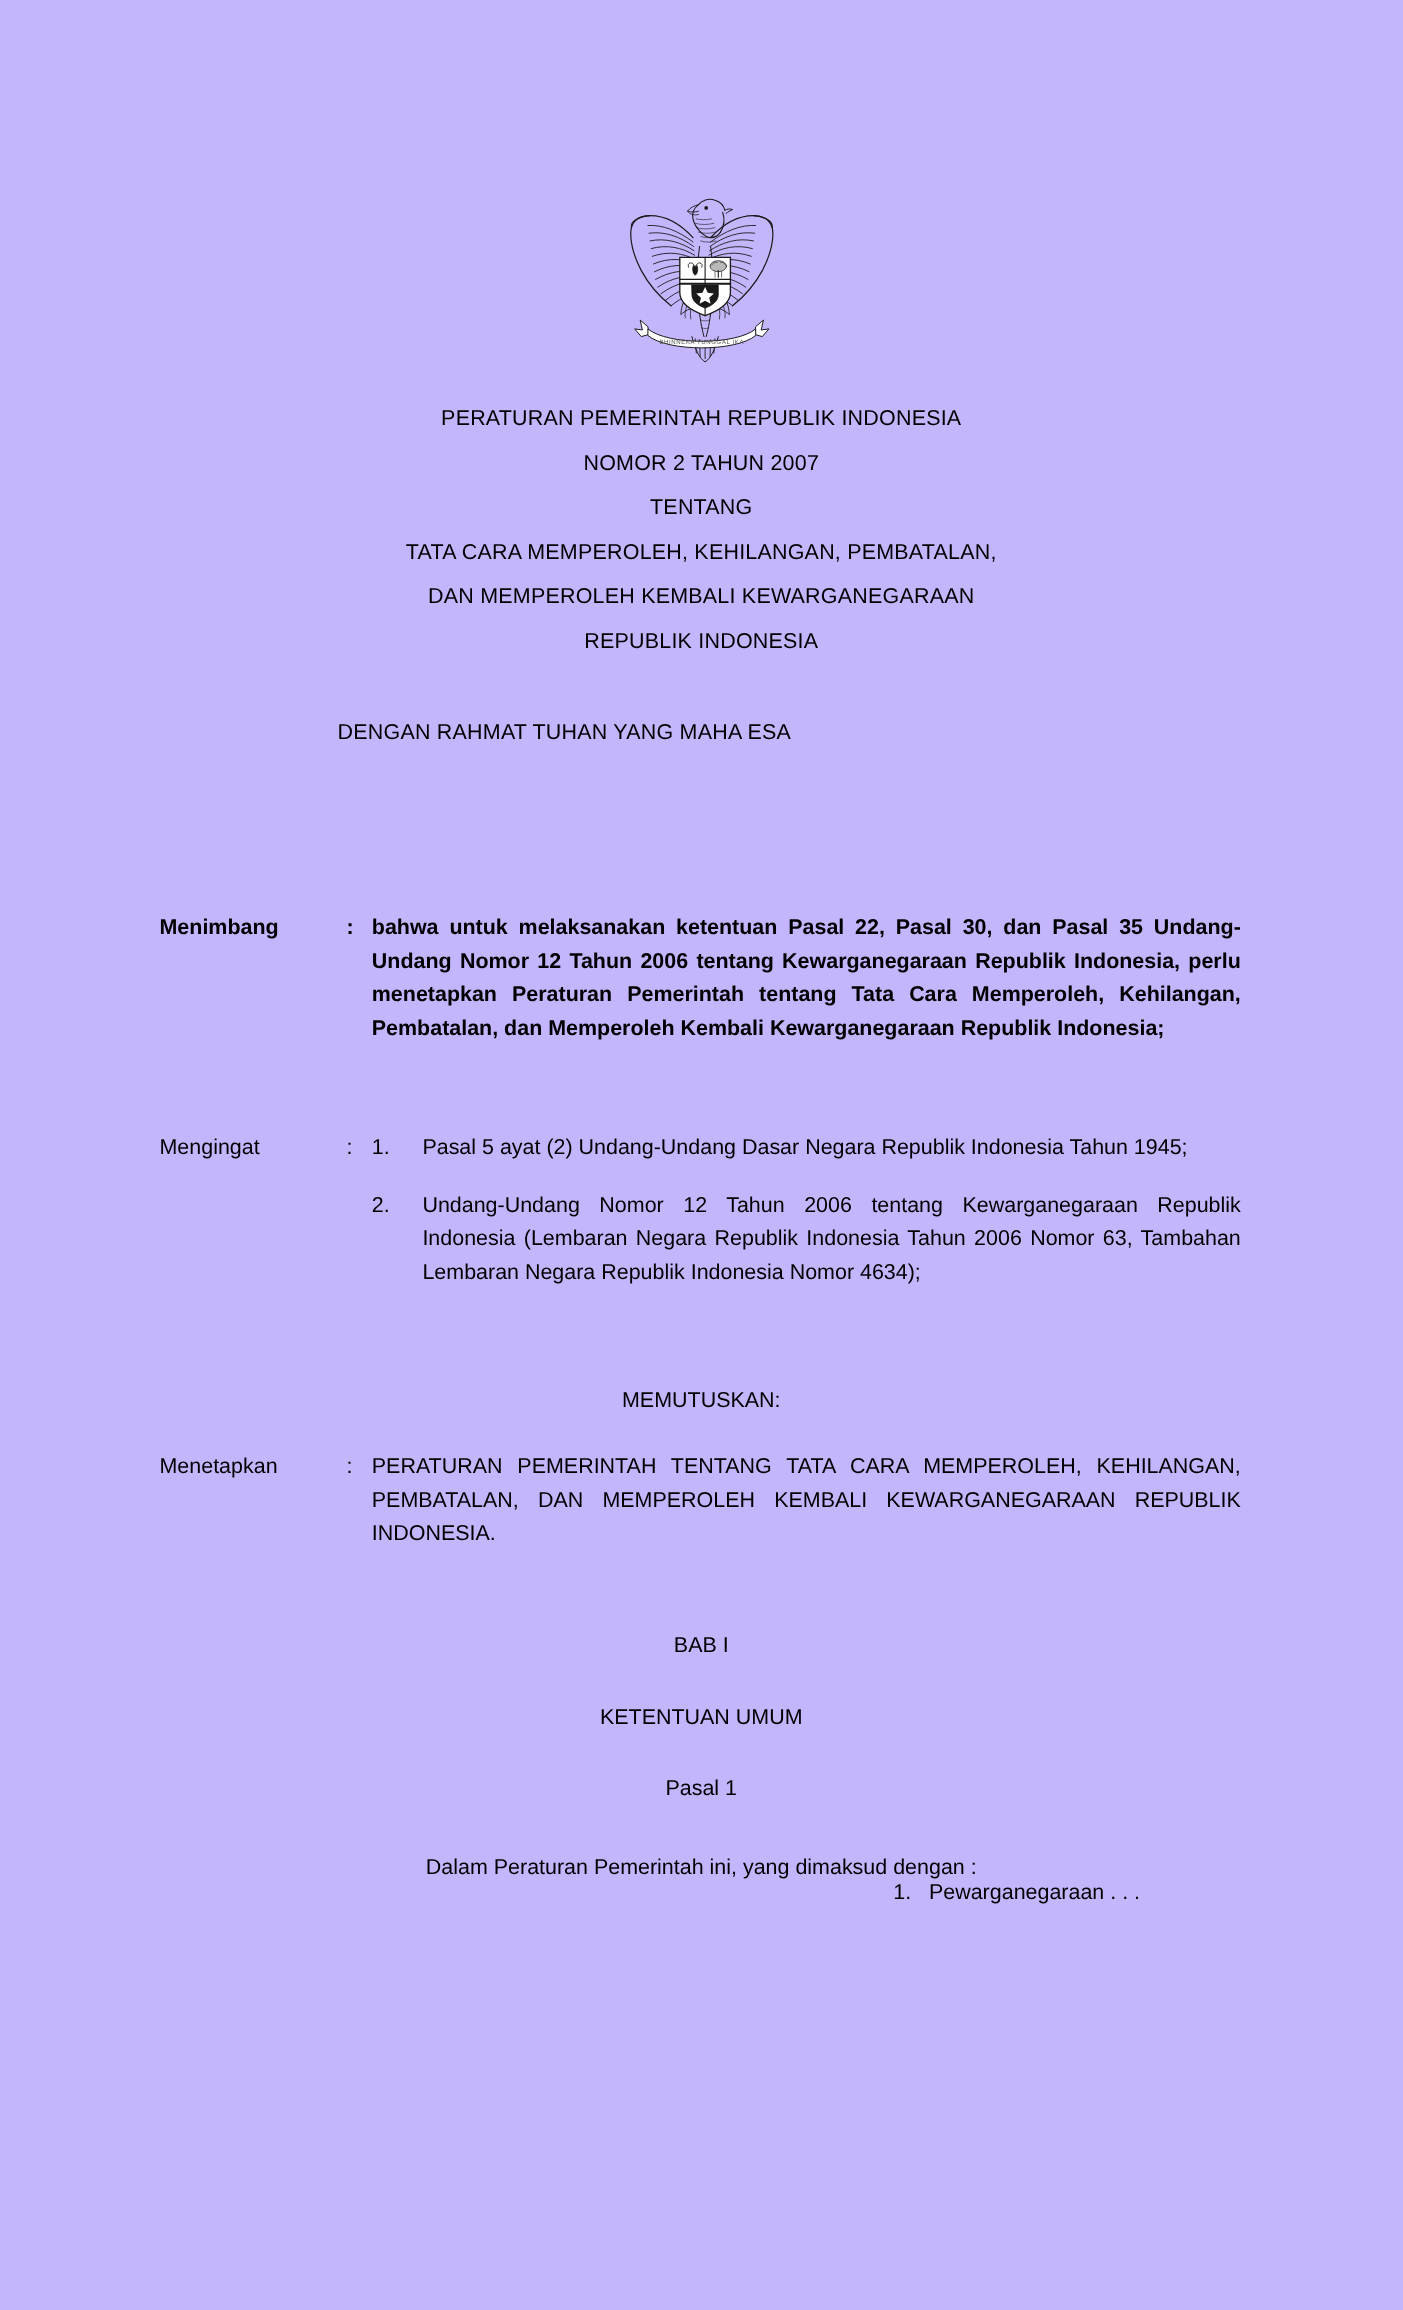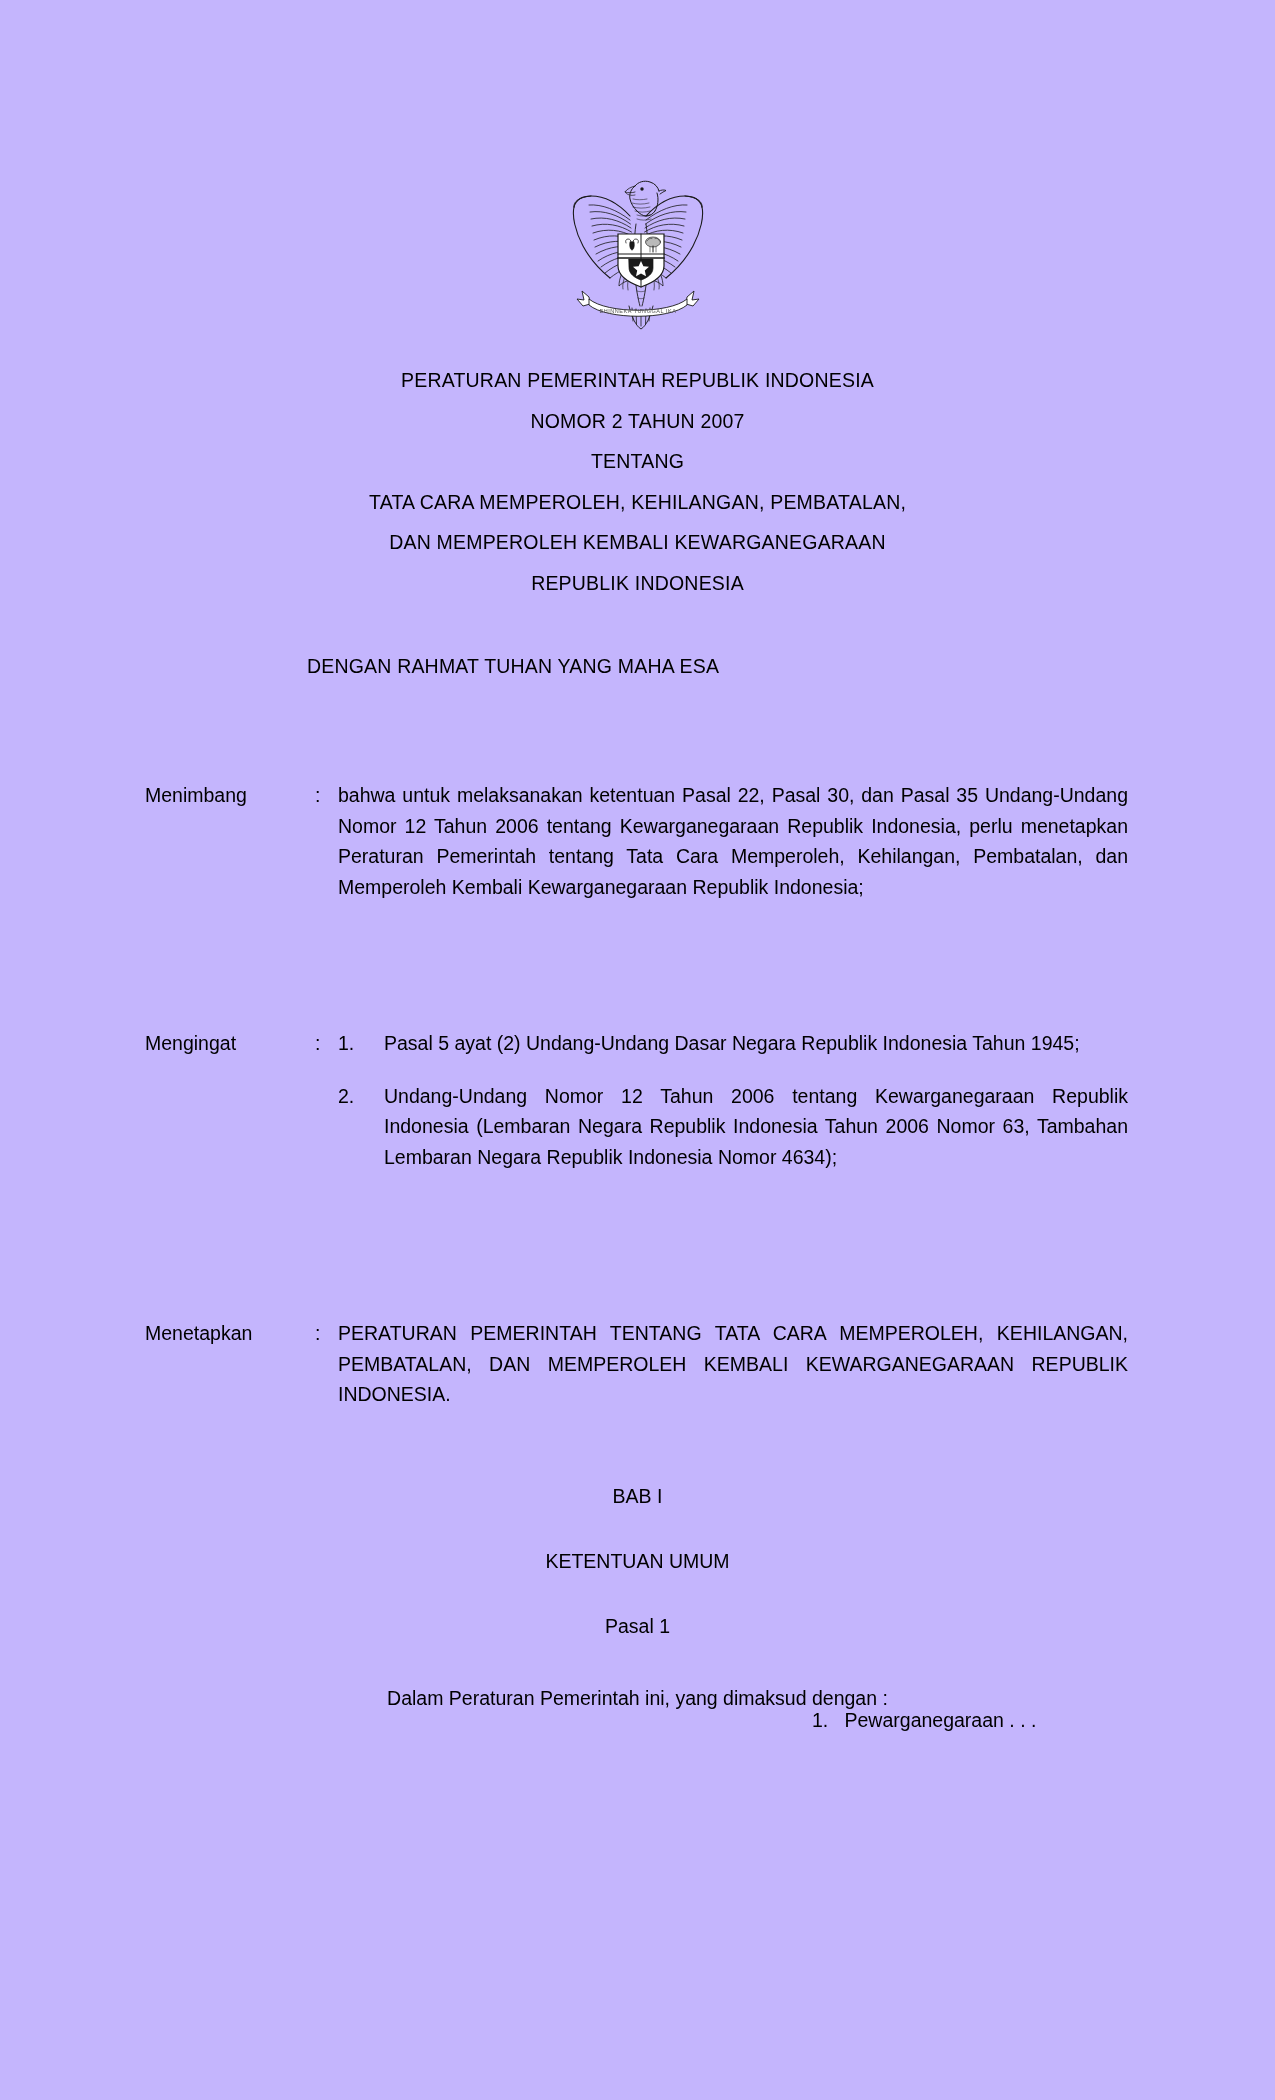--- a/index.html
+++ b/index.html
@@ -253,21 +253,21 @@
     <div class="title-line">TATA CARA MEMPEROLEH, KEHILANGAN, PEMBATALAN,</div>
     <div class="title-line">DAN MEMPEROLEH KEMBALI KEWARGANEGARAAN</div>
     <div class="title-line">REPUBLIK INDONESIA</div>
   </div>
 
   <div class="subtitle-block">
     <div class="subtitle-line">DENGAN RAHMAT TUHAN YANG MAHA ESA</div>
     <div class="spacer-line"></div>
   </div>
 
-  <div class="clause" style="top:780px;">
+  <div class="clause" style="top:828px;font-weight:bold;">
     <div class="clause-label">Menimbang</div>
     <div class="clause-colon">:</div>
     <div class="clause-body">bahwa untuk melaksanakan ketentuan Pasal 22, Pasal 30, dan Pasal 35 Undang-Undang Nomor 12 Tahun 2006 tentang Kewarganegaraan Republik Indonesia, perlu menetapkan Peraturan Pemerintah tentang Tata Cara Memperoleh, Kehilangan, Pembatalan, dan Memperoleh Kembali Kewarganegaraan Republik Indonesia;</div>
   </div>
 
   <div class="clause" style="top:1028px;">
     <div class="clause-label">Mengingat</div>
     <div class="clause-colon">:</div>
     <div class="clause-body">
       <div class="num-list">
@@ -276,20 +276,21 @@
           <div class="num-text">Pasal 5 ayat (2) Undang-Undang Dasar Negara Republik Indonesia Tahun 1945;</div>
         </div>
         <div class="num-item">
           <div class="num-marker">2.</div>
           <div class="num-text">Undang-Undang Nomor 12 Tahun 2006 tentang Kewarganegaraan Republik Indonesia (Lembaran Negara Republik Indonesia Tahun 2006 Nomor 63, Tambahan Lembaran Negara  Republik Indonesia Nomor 4634);</div>
         </div>
       </div>
     </div>
   </div>
 
+  <div class="center-line" style="top:1258px;">MEMUTUSKAN:</div>
 
   <div class="clause" style="top:1318px;">
     <div class="clause-label">Menetapkan</div>
     <div class="clause-colon">:</div>
     <div class="clause-body upper">PERATURAN PEMERINTAH TENTANG TATA CARA MEMPEROLEH, KEHILANGAN, PEMBATALAN, DAN MEMPEROLEH KEMBALI KEWARGANEGARAAN REPUBLIK INDONESIA.</div>
   </div>
 
   <div class="center-line" style="top:1481px;">BAB I</div>
   <div class="center-line" style="top:1546px;">KETENTUAN UMUM</div>
 

